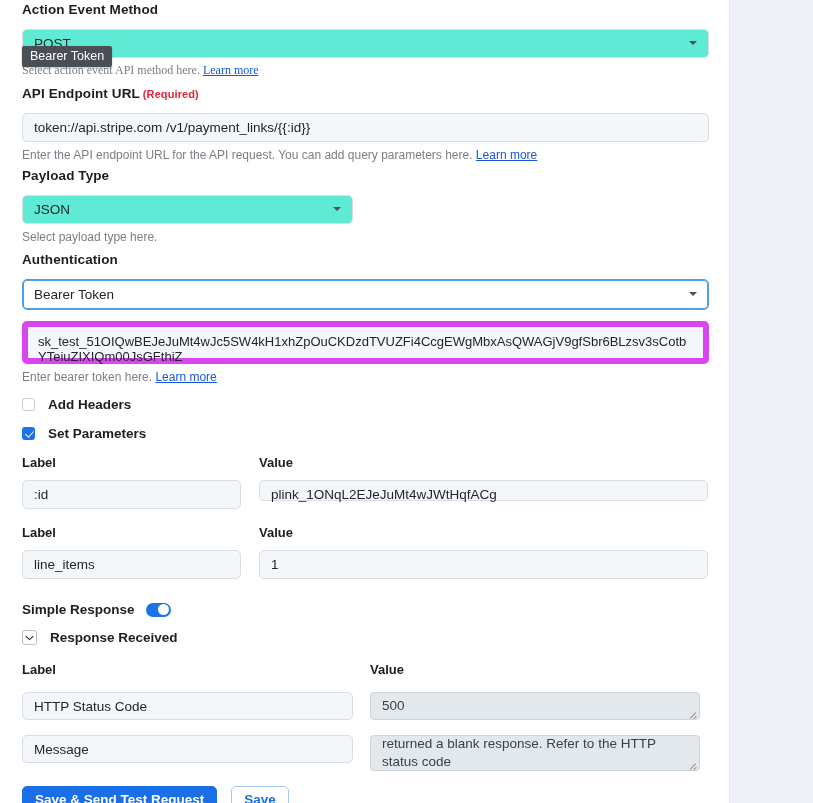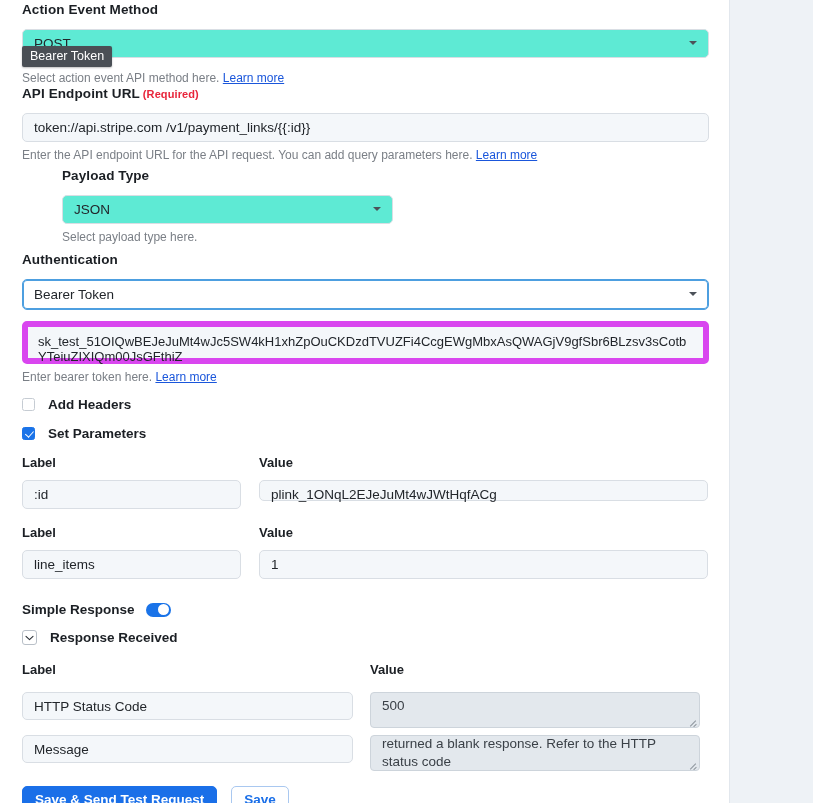--- a/index.html
+++ b/index.html
@@ -249,21 +249,21 @@
   <div class="outer-panel"></div>
 
   <div class="form-pane">
 
     <div style="position:absolute; left:22px; top:3px; width:687px;">
       <div class="field-label">Action Event Method</div>
       <div class="sel" style="margin-top:11px;">
         <span>POST</span>
         <span class="arrow"></span>
       </div>
-      <div class="help-text" style="margin-top:13px;">
+      <div class="help-text" style="margin-top:5px;font-family:Liberation Serif, serif;">
         <span>Select action event API method here.</span>
         <span class="help-link">Learn more</span>
       </div>
     </div>
 
     <div class="tooltip">
       <span>Bearer Token</span>
     </div>
 
     <div style="position:absolute; left:22px; top:87px; width:687px;">
@@ -272,21 +272,21 @@
       </div>
       <div class="txt" style="margin-top:11px;">
         <span>token://api.stripe.com /v1/payment_links/{{:id}}</span>
       </div>
       <div class="help-text" style="margin-top:6px;">
         <span>Enter the API endpoint URL for the API request. You can add query parameters here.</span>
         <span class="help-link">Learn more</span>
       </div>
     </div>
 
-    <div style="position:absolute; left:22px; top:169px; width:331px;margin-left:40px;">
+    <div style="position:absolute; left:22px; top:169px; width:331px;">
       <div class="field-label">Payload Type</div>
       <div class="sel" style="margin-top:11px;">
         <span>JSON</span>
         <span class="arrow"></span>
       </div>
       <div class="help-text" style="margin-top:6px;">Select payload type here.</div>
     </div>
 
     <div style="position:absolute; left:22px; top:253px; width:687px;">
       <div class="field-label">Authentication</div>
@@ -360,21 +360,21 @@
 
     <div style="position:absolute; left:22px; top:662px; width:687px; display:flex;">
       <div style="width:348px;" class="lv-label">Label</div>
       <div class="lv-label">Value</div>
     </div>
 
     <div style="position:absolute; left:22px; top:692px; display:flex;">
       <div class="txt" style="width:331px; height:28px;">
         <span>HTTP Status Code</span>
       </div>
-      <div class="resp-area" style="width:330px; height:36px; margin-left:17px; padding-top:4px;">
+      <div class="resp-area" style="width:330px; height:28px; margin-left:17px; padding-top:4px;">
         <span>500</span>
         <span class="resize-grip"></span>
       </div>
     </div>
 
     <div style="position:absolute; left:22px; top:735px; display:flex;">
       <div class="txt" style="width:331px; height:28px;">
         <span>Message</span>
       </div>
       <div class="resp-area" style="width:330px; height:36px; margin-left:17px; padding-top:0;">

